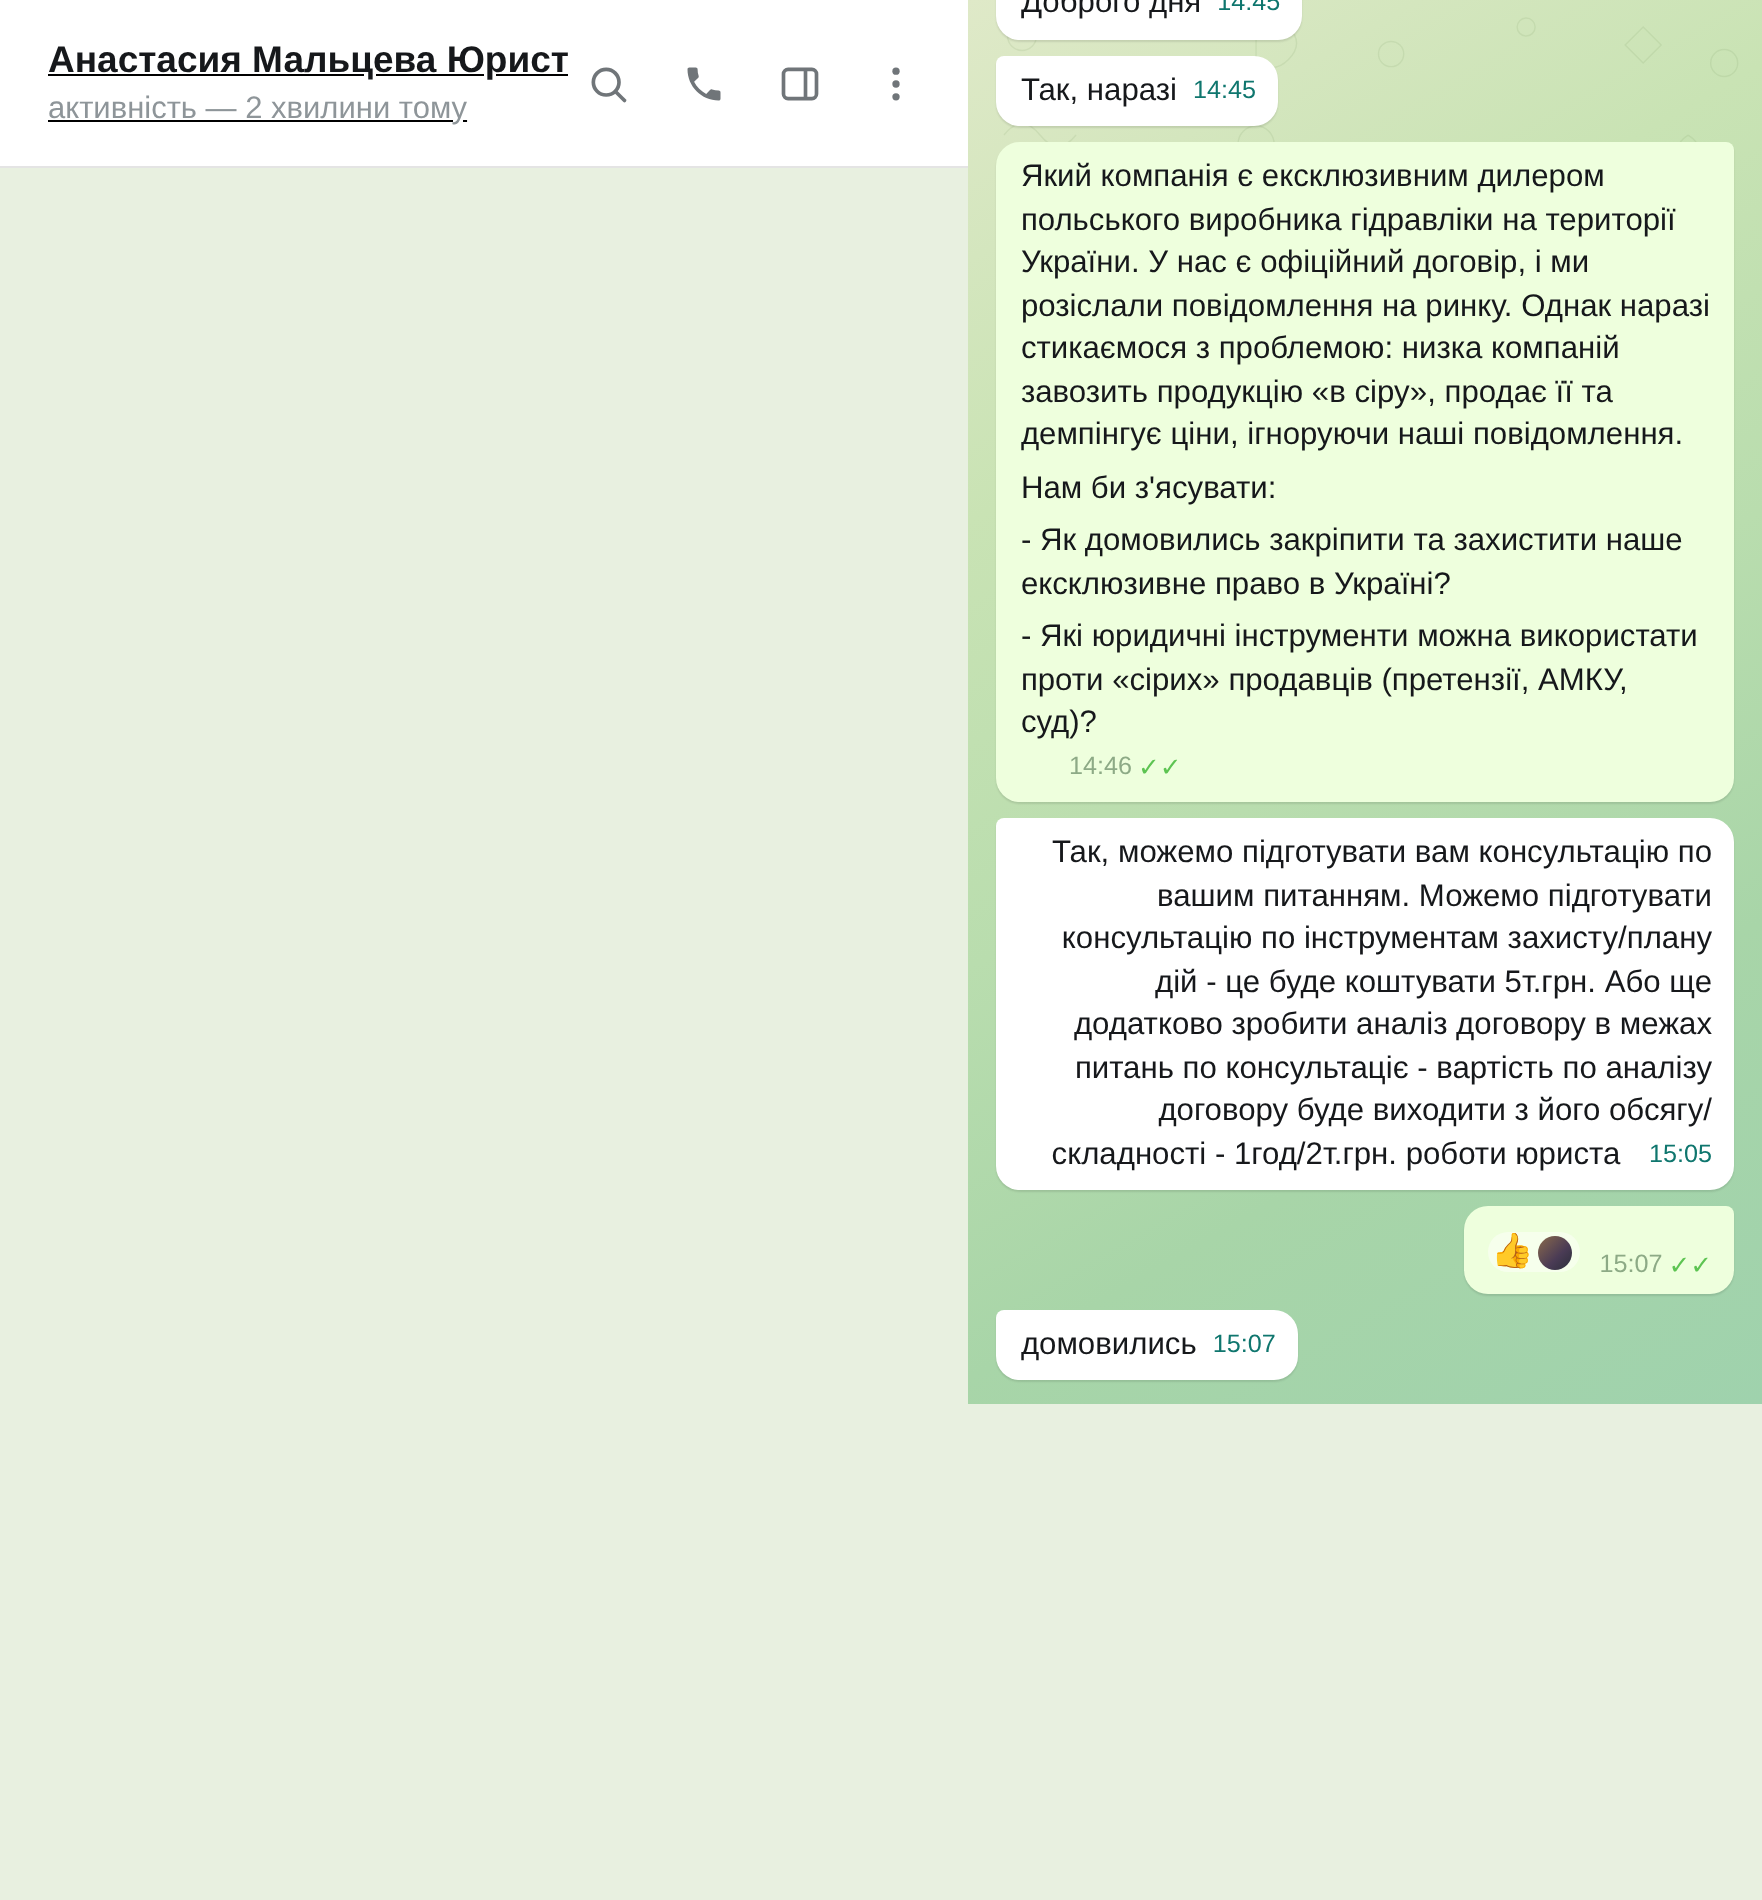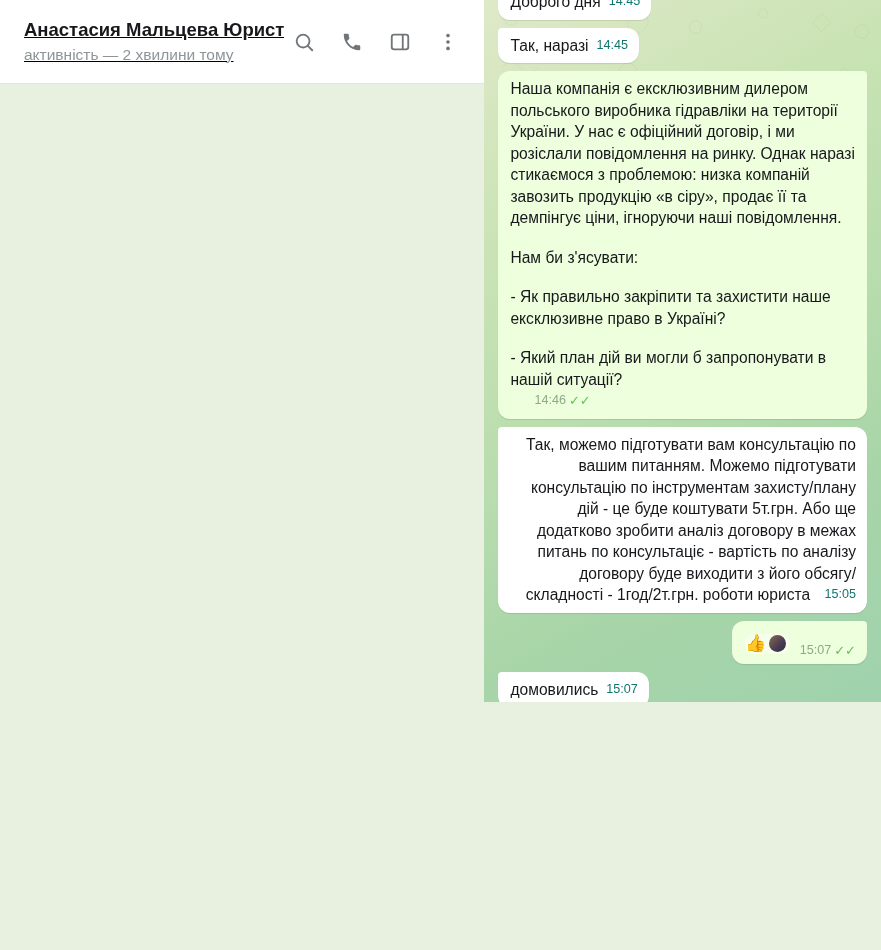--- a/index.html
+++ b/index.html
@@ -150,21 +150,21 @@
   }
   .bubble.in {
     background: #ffffff;
     border-top-left-radius: 4px;
   }
   .bubble.out {
     background: #eeffdd;
     border-top-right-radius: 4px;
   }
   .bubble p { margin: 0; }
-  .bubble p + p { margin-top: 18px; }
+  .bubble p + p { margin-top: 5px; }
 
   .inline-bubble {
     display: inline-flex;
     align-items: flex-end;
     gap: 8px;
   }
   .meta {
     display: inline-flex;
     align-items: center;
     gap: 3px;
@@ -318,24 +318,24 @@
             <span>Так, наразі</span>
             <span class="meta">
               <span>14:45</span>
             </span>
           </span>
         </div>
       </div>
 
       <div class="row out">
         <div class="bubble out" style="max-width:525px;">
-          <p>Наша компанія є ексклюзивним дилером польського виробника гідравліки на території України. У нас є офіційний договір, і ми розіслали повідомлення на ринку. Однак наразі стикаємося з проблемою: низка компаній завозить продукцію «в сіру», продає її та демпінгує ціни, ігноруючи наші повідомлення.</p>
+          <p>Який компанія є ексклюзивним дилером польського виробника гідравліки на території України. У нас є офіційний договір, і ми розіслали повідомлення на ринку. Однак наразі стикаємося з проблемою: низка компаній завозить продукцію «в сіру», продає її та демпінгує ціни, ігноруючи наші повідомлення.</p>
           <p>Нам би з'ясувати:</p>
-          <p>- Як правильно закріпити та захистити наше ексклюзивне право в Україні?</p>
-          <p>- Який план дій ви могли б запропонувати в нашій ситуації?</p>
+          <p>- Як домовились закріпити та захистити наше ексклюзивне право в Україні?</p>
+          <p>- Які юридичні інструменти можна використати проти «сірих» продавців (претензії, АМКУ, суд)?</p>
           <p style="margin-top:0;">
             <span class="meta" style="margin-left:24px;">
               <span>14:46</span>
               <span class="checks">✓✓</span>
             </span>
           </p>
         </div>
       </div>
 
       <div class="row in">

